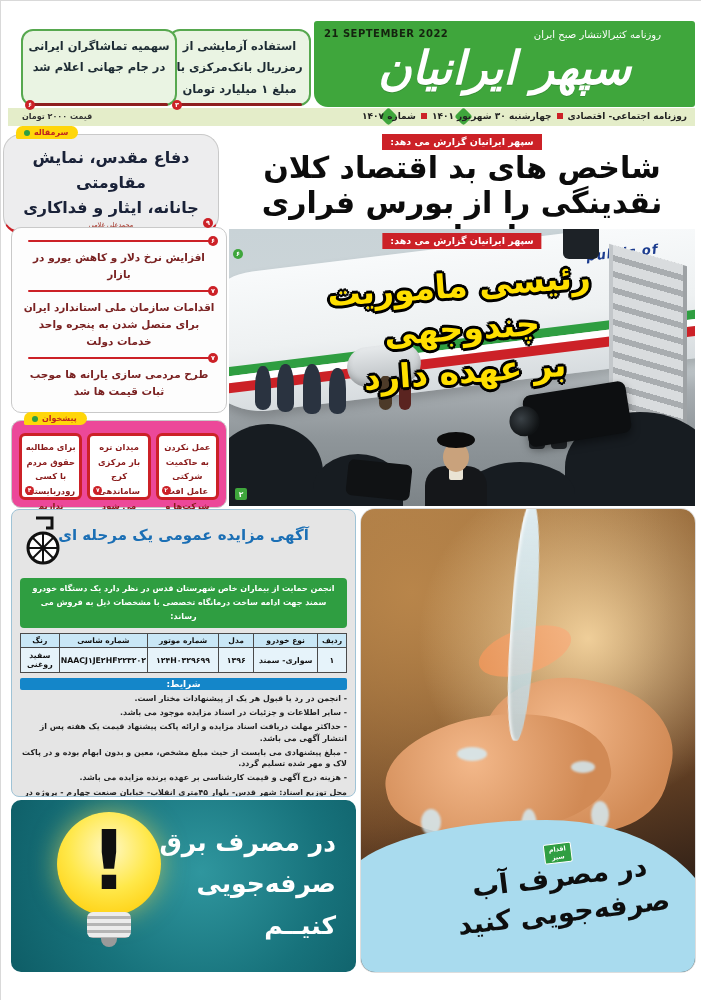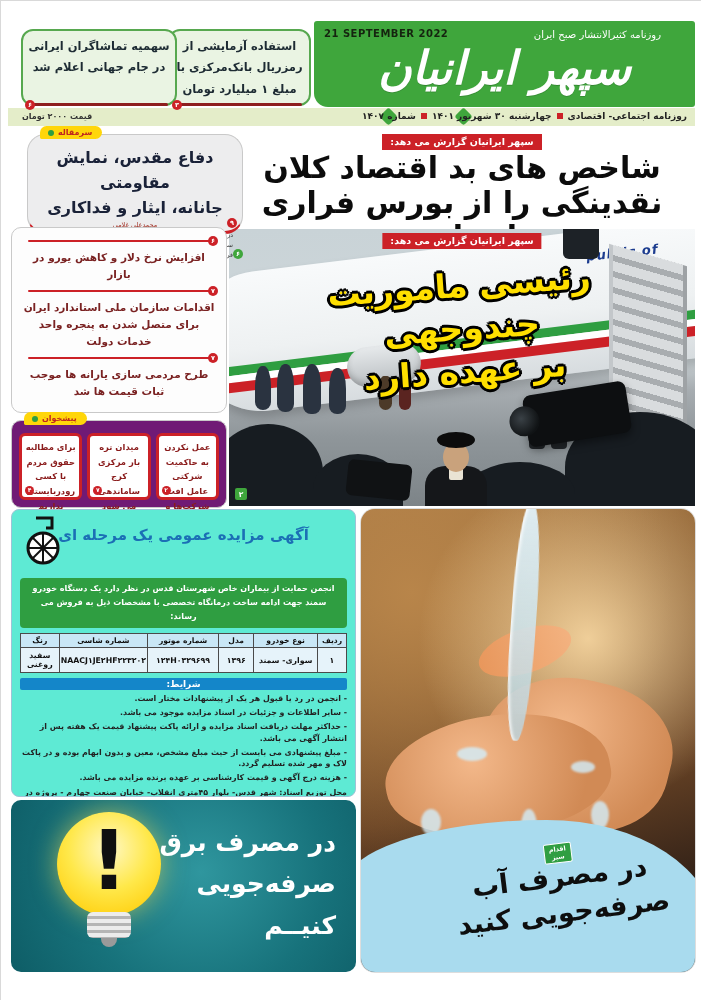--- a/index.html
+++ b/index.html
@@ -69,40 +69,40 @@
   .cleric-collar{position:absolute;left:220px;bottom:26px;width:14px;height:12px;background:#e9e3d4;border-radius:2px;}
   .photo-kicker{position:absolute;top:4px;left:50%;transform:translateX(-50%);}
   .overlay-headline{position:absolute;top:36px;left:20px;right:20px;text-align:center;transform:rotate(-4deg);
      color:#ffdf00;font-weight:bold;font-size:33px;line-height:1.3;direction:rtl;
      text-shadow:-2px -2px 0 #000,2px -2px 0 #000,-2px 2px 0 #000,2px 2px 0 #000,-3px 0 0 #000,3px 0 0 #000,0 -3px 0 #000,0 3px 0 #000;}
 
   
   .tab{position:absolute;top:-9px;left:12px;background:#ffd60a;color:#c0251f;font-size:8px;font-weight:bold;
      padding:2px 10px 2px 8px;border-radius:9px 9px 9px 2px;direction:rtl;display:flex;gap:4px;align-items:center;z-index:4;}
   .tab .dot{width:6px;height:6px;border-radius:50%;background:#2f9e41;display:inline-block;flex:none;}
-  .editorial{position:absolute;left:26px;top:133px;width:216px;height:100px;background:#ededee;
+  .editorial{position:absolute;left:2px;top:133px;width:216px;height:100px;background:#ededee;
      border:1px solid #c9c9c9;border-bottom:3px solid #cc2127;border-radius:18px;}
   .editorial-title{margin-top:11px;text-align:center;font-size:16px;font-weight:bold;color:#1a2238;direction:rtl;line-height:1.55;}
   .author{text-align:center;font-size:6.5px;color:#a23327;margin-top:1px;direction:rtl;}
   .editorial-body{font-size:6.2px;color:#333;direction:rtl;text-align:justify;padding:1px 9px 0;line-height:1.55;}
   .news-list{position:absolute;left:10px;top:226px;width:216px;height:186px;border:1px solid #c9c9c9;border-radius:10px;
      background:#fdfdfd;display:flex;flex-direction:column;justify-content:space-evenly;padding:5px 0;}
   .news-item{direction:rtl;text-align:center;font-size:10.5px;font-weight:bold;color:#7a2222;line-height:1.6;padding:0 10px;}
   .news-rule{position:relative;height:2px;background:#cc2127;margin:0 16px;border-radius:1px;}
   .news-rule .badge-num{right:-8px;top:-4px;}
   .editorial .badge-num{right:5px;bottom:3px;}
-  .pishkhan{position:absolute;left:10px;top:419px;width:216px;height:88px;border:1px solid #c9c9c9;border-radius:10px;background:#701a75;}
+  .pishkhan{position:absolute;left:10px;top:419px;width:216px;height:88px;border:1px solid #c9c9c9;border-radius:10px;background:#ec4899;}
   .pk-row{display:flex;direction:rtl;gap:5px;padding:12px 7px 7px;height:100%;}
   .pk-box{flex:1;border:3px solid #cc2127;border-radius:6px;background:#fff;position:relative;
      font-size:8.4px;font-weight:bold;color:#8a1b1b;text-align:center;direction:rtl;line-height:1.75;padding:4px 2px 10px;}
   .pk-box .badge-num{left:3px;bottom:2px;width:9px;height:9px;font-size:6px;}
 
   
   .auction{position:absolute;left:10px;top:508px;width:345px;height:288px;border:1px solid #9fc3d6;border-radius:8px;
-     background:#5eead4;padding:6px 8px;overflow:hidden;}
+     background:#e5e5e5;padding:6px 8px;overflow:hidden;}
   .auction-head{position:relative;height:52px;}
   .assoc-logo{position:absolute;left:2px;top:0;}
   .auction-title{text-align:center;color:#1b6fb5;font-weight:bold;font-size:15px;padding-top:10px;direction:rtl;}
   .auction-intro{background:#2f9e41;color:#fff;border-radius:4px;font-size:8px;font-weight:bold;text-align:center;
      direction:rtl;padding:4px 8px;line-height:1.75;margin-top:10px;}
   table.spec{width:100%;border-collapse:collapse;direction:rtl;margin-top:5px;}
   table.spec th{background:#c9e7f6;border:1px solid #4a4a4a;padding:2px 1px;font-size:7.6px;font-weight:bold;color:#111;}
   table.spec td{background:#e6f3fa;border:1px solid #4a4a4a;padding:3px 1px;text-align:center;font-size:7.8px;font-weight:bold;color:#111;}
   .ltr{direction:ltr;unicode-bidi:isolate;}
   .cond-label{background:#1486c9;color:#fff;text-align:center;font-weight:bold;font-size:9px;border-radius:2px;

